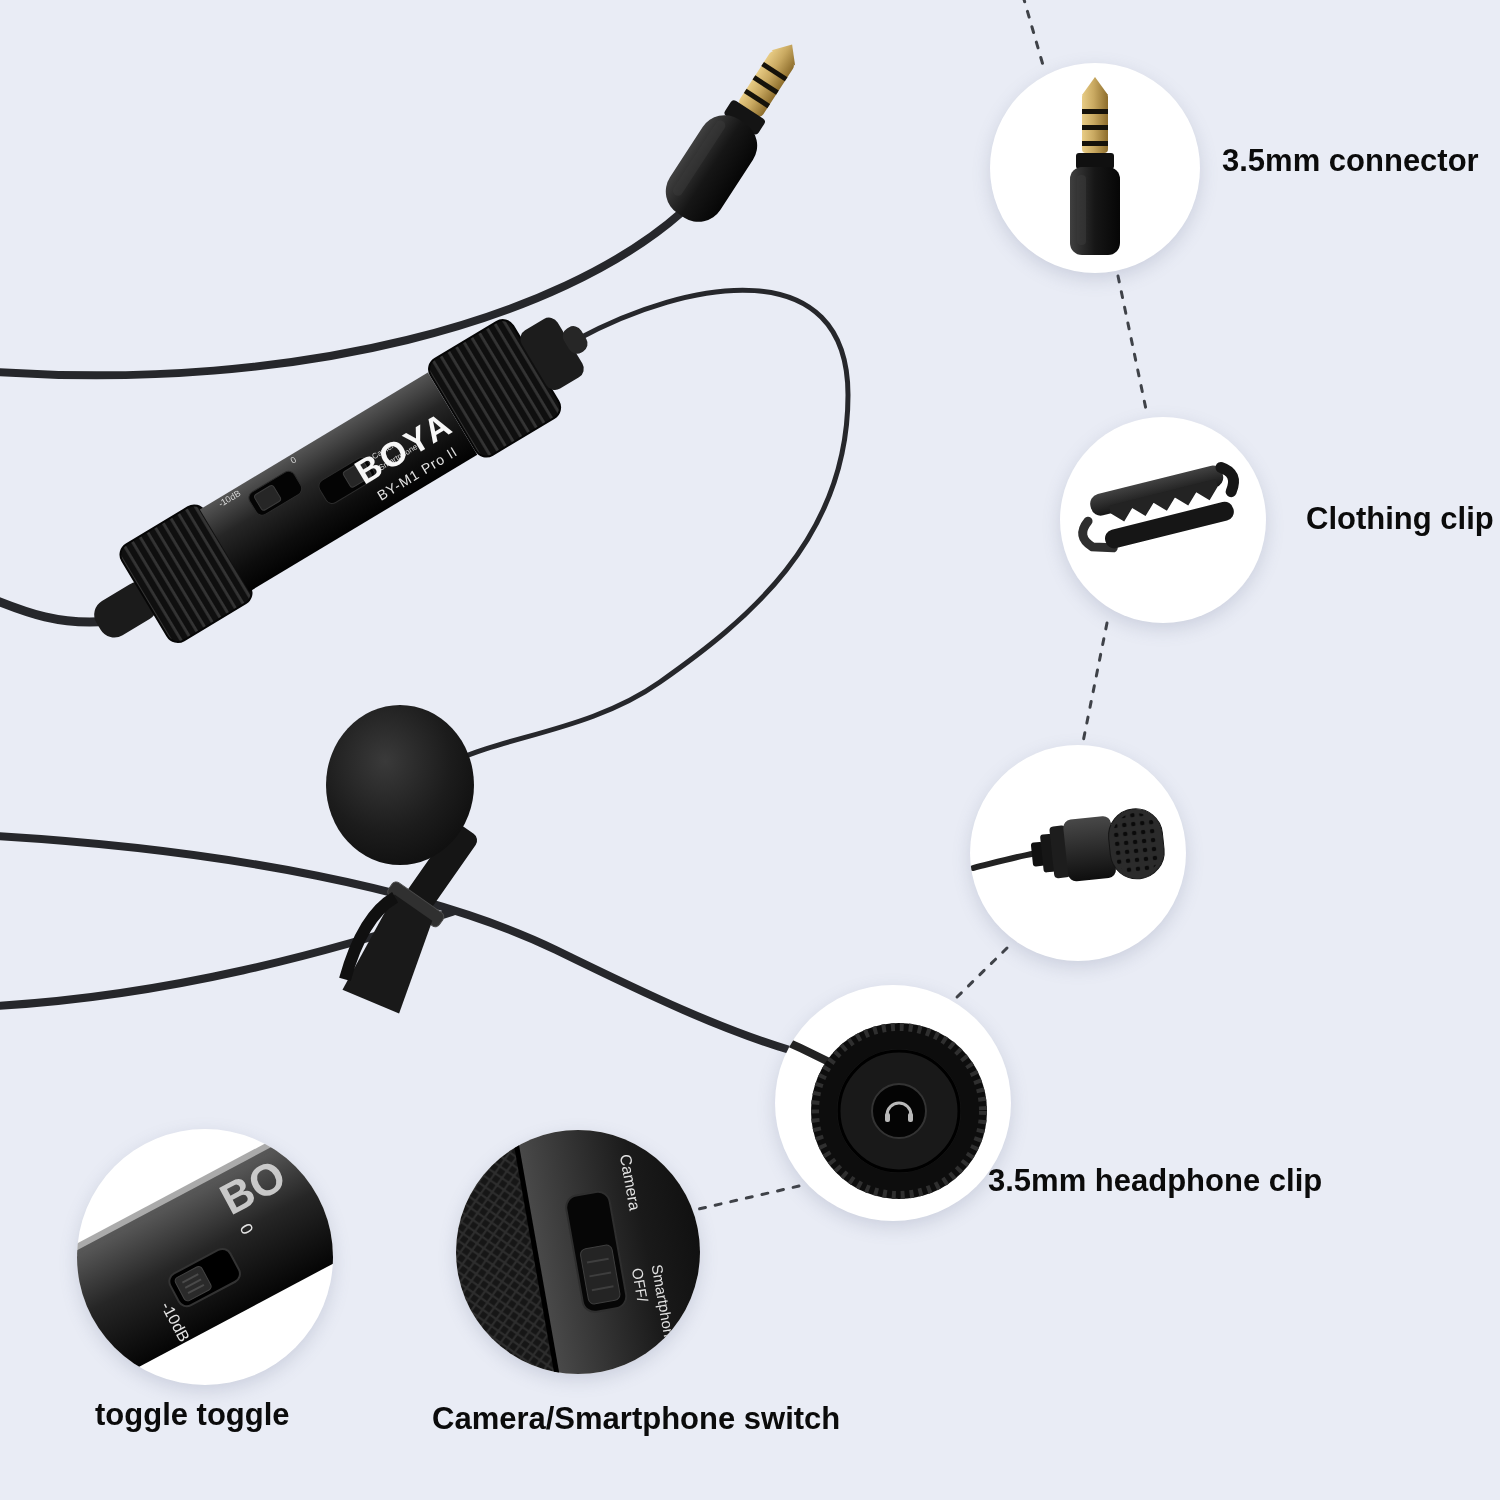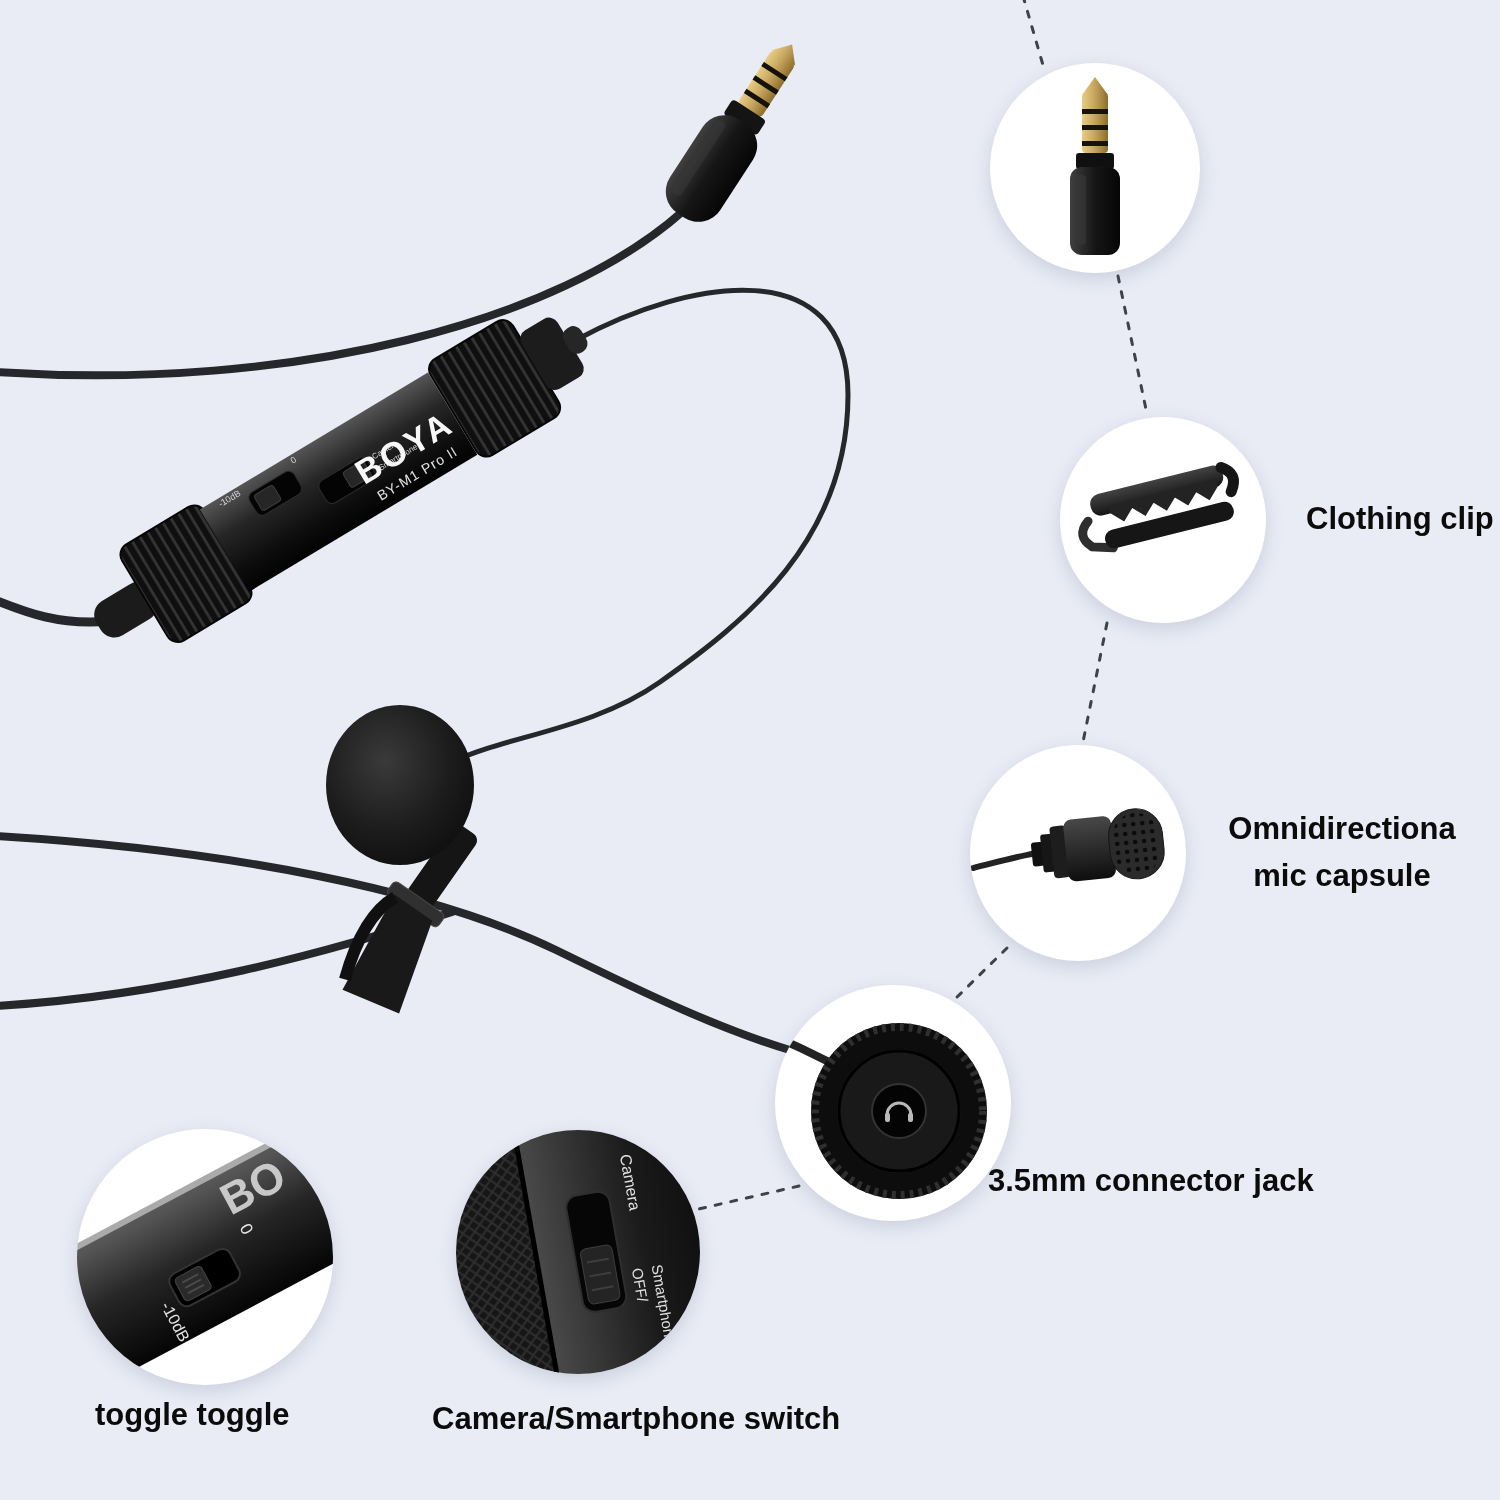--- a/index.html
+++ b/index.html
@@ -228,29 +228,26 @@
           <line x1="129" y1="148" x2="151" y2="148" stroke="#3e3e3e" stroke-width="2"></line>
           <line x1="129" y1="162" x2="151" y2="162" stroke="#3e3e3e" stroke-width="2"></line>
         </g>
         <text transform="rotate(90 180 34)" x="180" y="34" font-size="16" fill="#e2e2e2" font-family="Liberation Sans, sans-serif">Camera</text>
         <text transform="rotate(90 172 148)" x="172" y="148" font-size="15" fill="#e2e2e2" font-family="Liberation Sans, sans-serif">OFF/</text>
         <text transform="rotate(90 192 148)" x="192" y="148" font-size="15" fill="#e2e2e2" font-family="Liberation Sans, sans-serif">Smartphone</text>
       </g>
     </svg>
   </div>
 
+  <div class="label" style="left:1222px;top:138px">3.5mm connector</div>
 
   <div class="label" style="left:1306px;top:496px">Clothing clip</div>
 
-  <div class="label center" style="left:1192px;top:806px;width:300px">
-    <div>Omnidirectiona</div>
-    <div>mic capsule</div>
-  </div>
-
-  <div class="label" style="left:988px;top:1158px">3.5mm connector jack</div>
+
+  <div class="label" style="left:988px;top:1158px">3.5mm headphone clip</div>
 
   <div class="label" style="left:95px;top:1392px">
     <div>toggle toggle</div>
   </div>
 
   <div class="label" style="left:432px;top:1396px">Camera/Smartphone switch</div>
 
 </div>
 
 </body></html>

